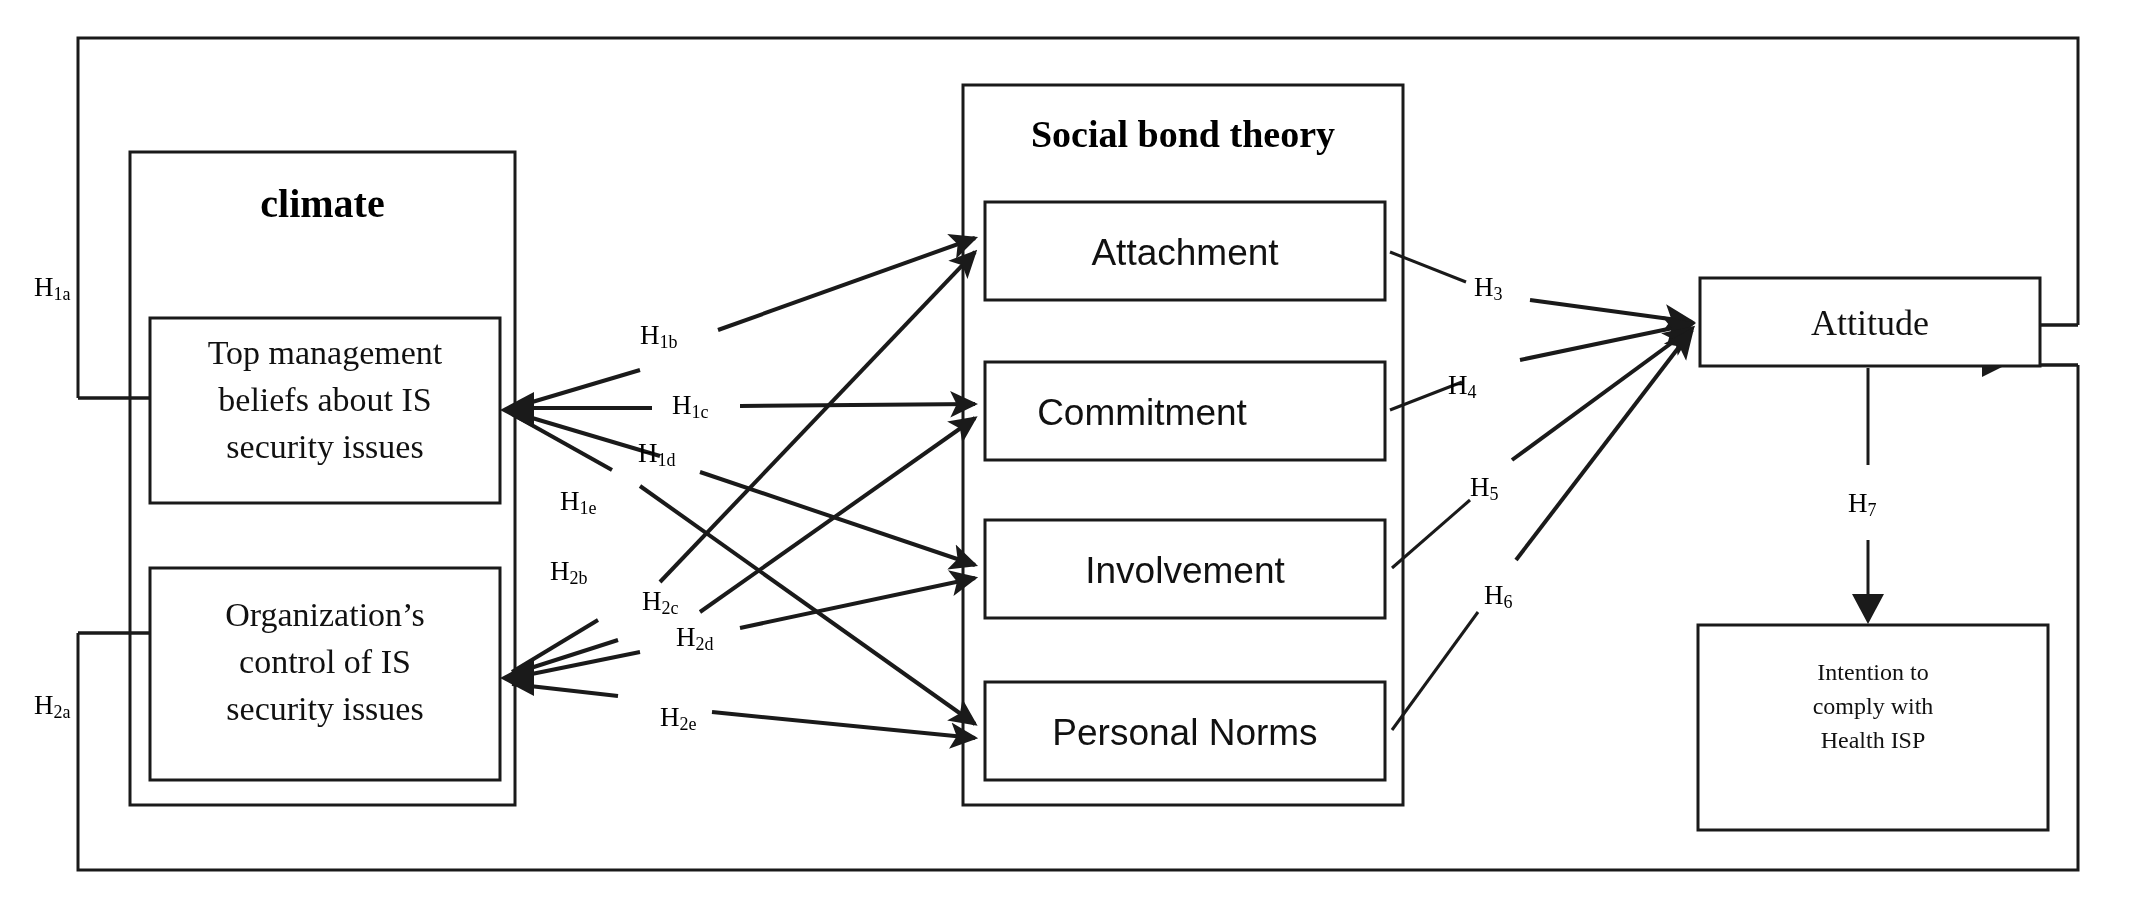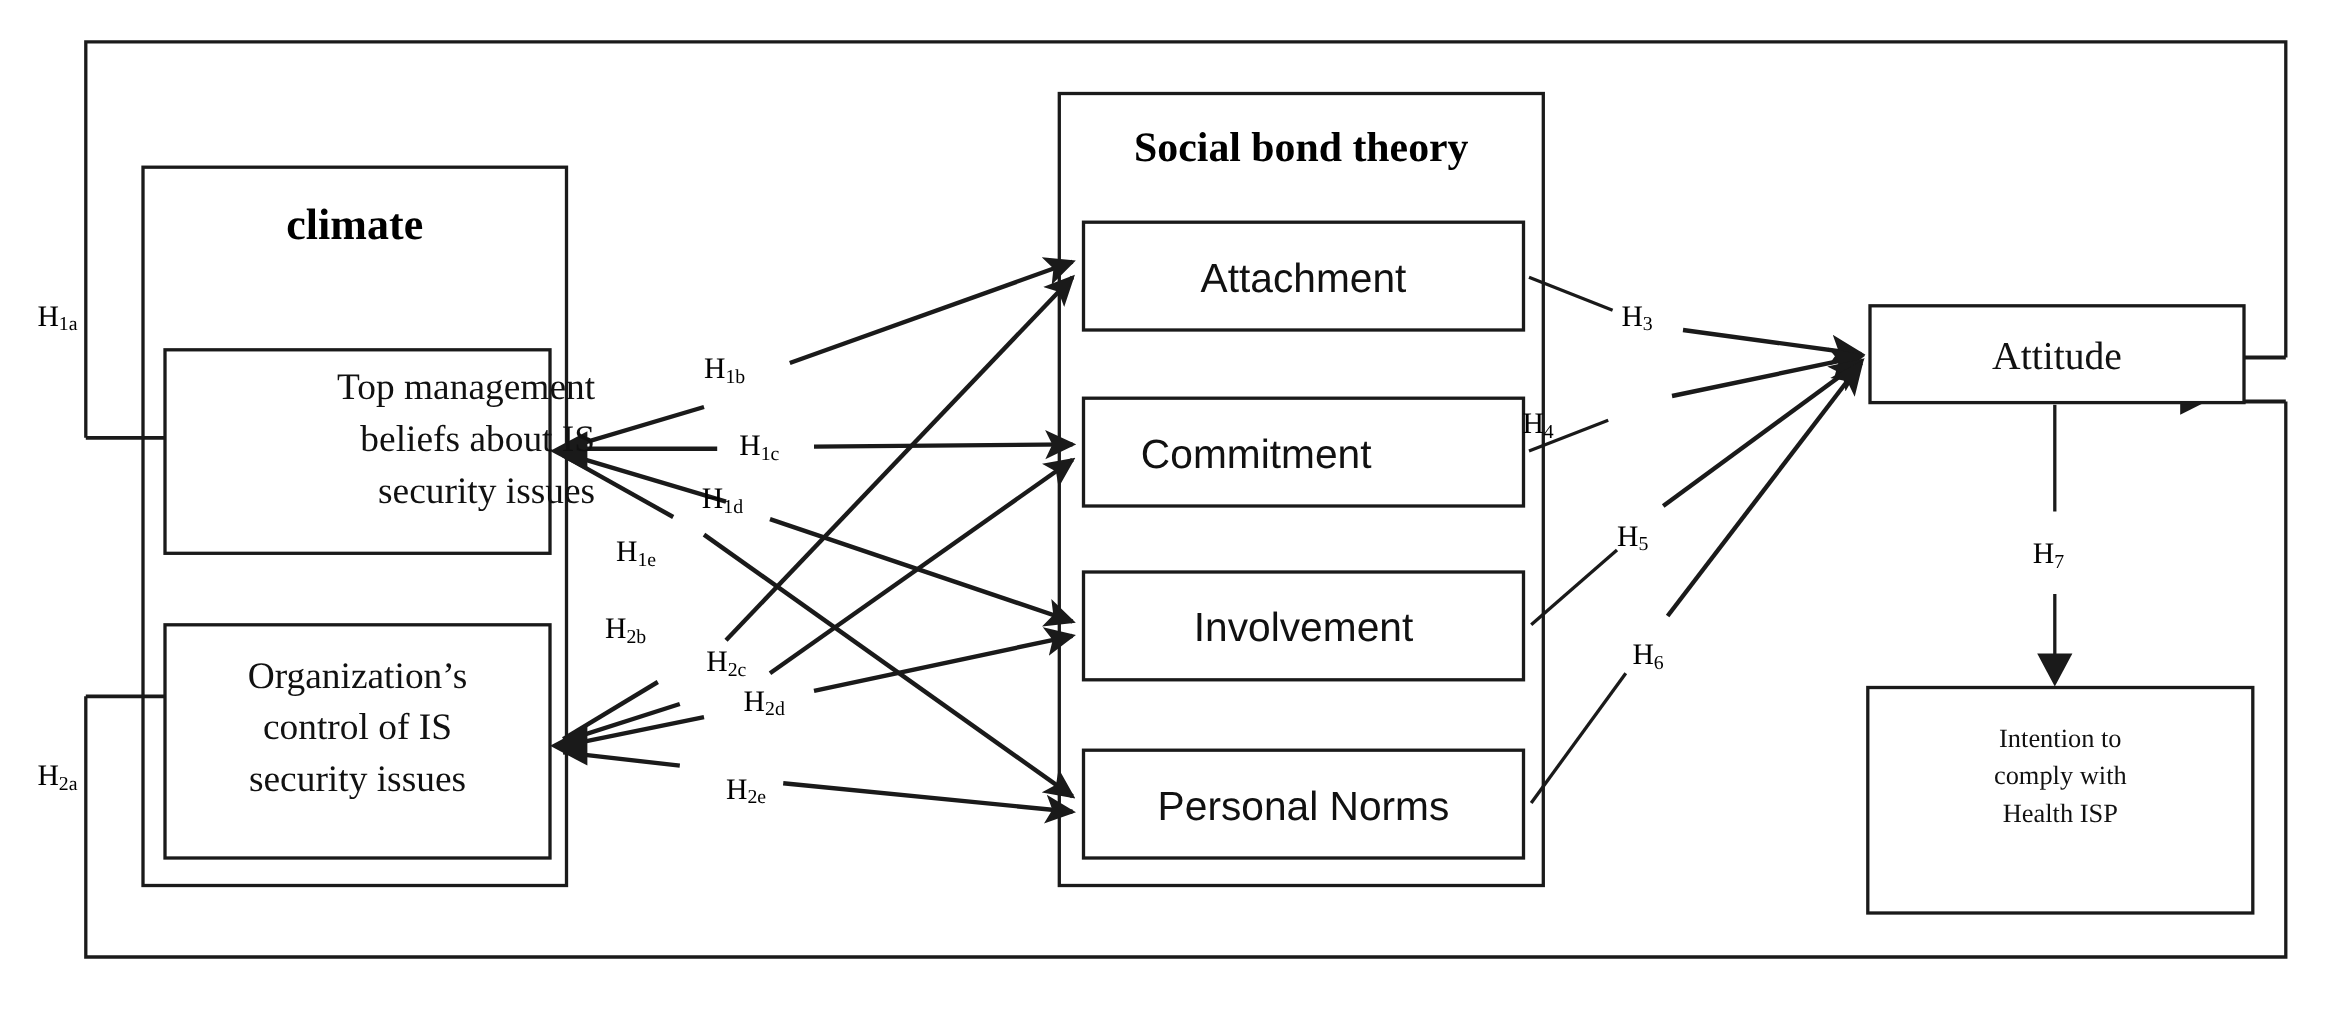--- a/index.html
+++ b/index.html
@@ -185,22 +185,22 @@
       <polygon points="1868,624 1852,594 1884,594" fill="#1a1a1a"></polygon>
     </g>
   </svg>
 
   <div style="position:absolute; left:130px; top:178px; width:385px; text-align:center;
               font-family:'Liberation Serif',serif; font-weight:bold; font-size:40px;
               line-height:1.28; color:#000;">
     <div>climate</div>
   </div>
 
-  <div style="position:absolute; left:150px; top:330px; width:350px; text-align:right;
-              font-family:'Liberation Serif',serif; font-size:34px; line-height:1.38; color:#111;padding-left:41px;">
+  <div style="position:absolute; left:150px; top:330px; width:350px; text-align:center;
+              font-family:'Liberation Serif',serif; font-size:34px; line-height:1.38; color:#111;">
     <div>Top management</div>
     <div>beliefs about IS</div>
     <div>security issues</div>
   </div>
 
   <div style="position:absolute; left:150px; top:592px; width:350px; text-align:center;
               font-family:'Liberation Serif',serif; font-size:34px; line-height:1.38; color:#111;">
     <div>Organization’s</div>
     <div>control of IS</div>
     <div>security issues</div>
@@ -268,21 +268,21 @@
   </div>
 
   <div style="position:absolute; left:660px; top:702px;">
     <span class="hyp-label">H</span><sub class="hyp-sub">2e</sub>
   </div>
 
   <div style="position:absolute; left:1474px; top:272px;">
     <span class="hyp-label">H</span><sub class="hyp-sub">3</sub>
   </div>
 
-  <div style="position:absolute; left:1384px; top:370px;">
+  <div style="position:absolute; left:1448px; top:370px;">
     <span class="hyp-label">H</span><sub class="hyp-sub">4</sub>
   </div>
 
   <div style="position:absolute; left:1470px; top:472px;">
     <span class="hyp-label">H</span><sub class="hyp-sub">5</sub>
   </div>
 
   <div style="position:absolute; left:1484px; top:580px;">
     <span class="hyp-label">H</span><sub class="hyp-sub">6</sub>
   </div>

